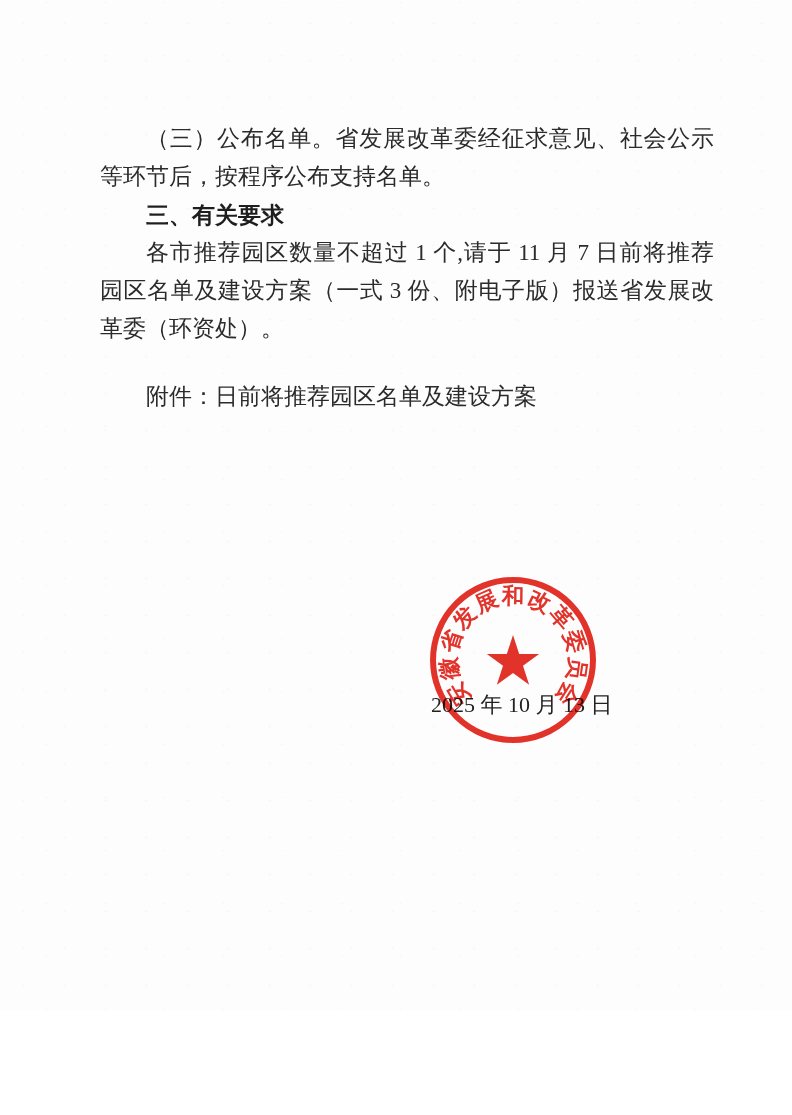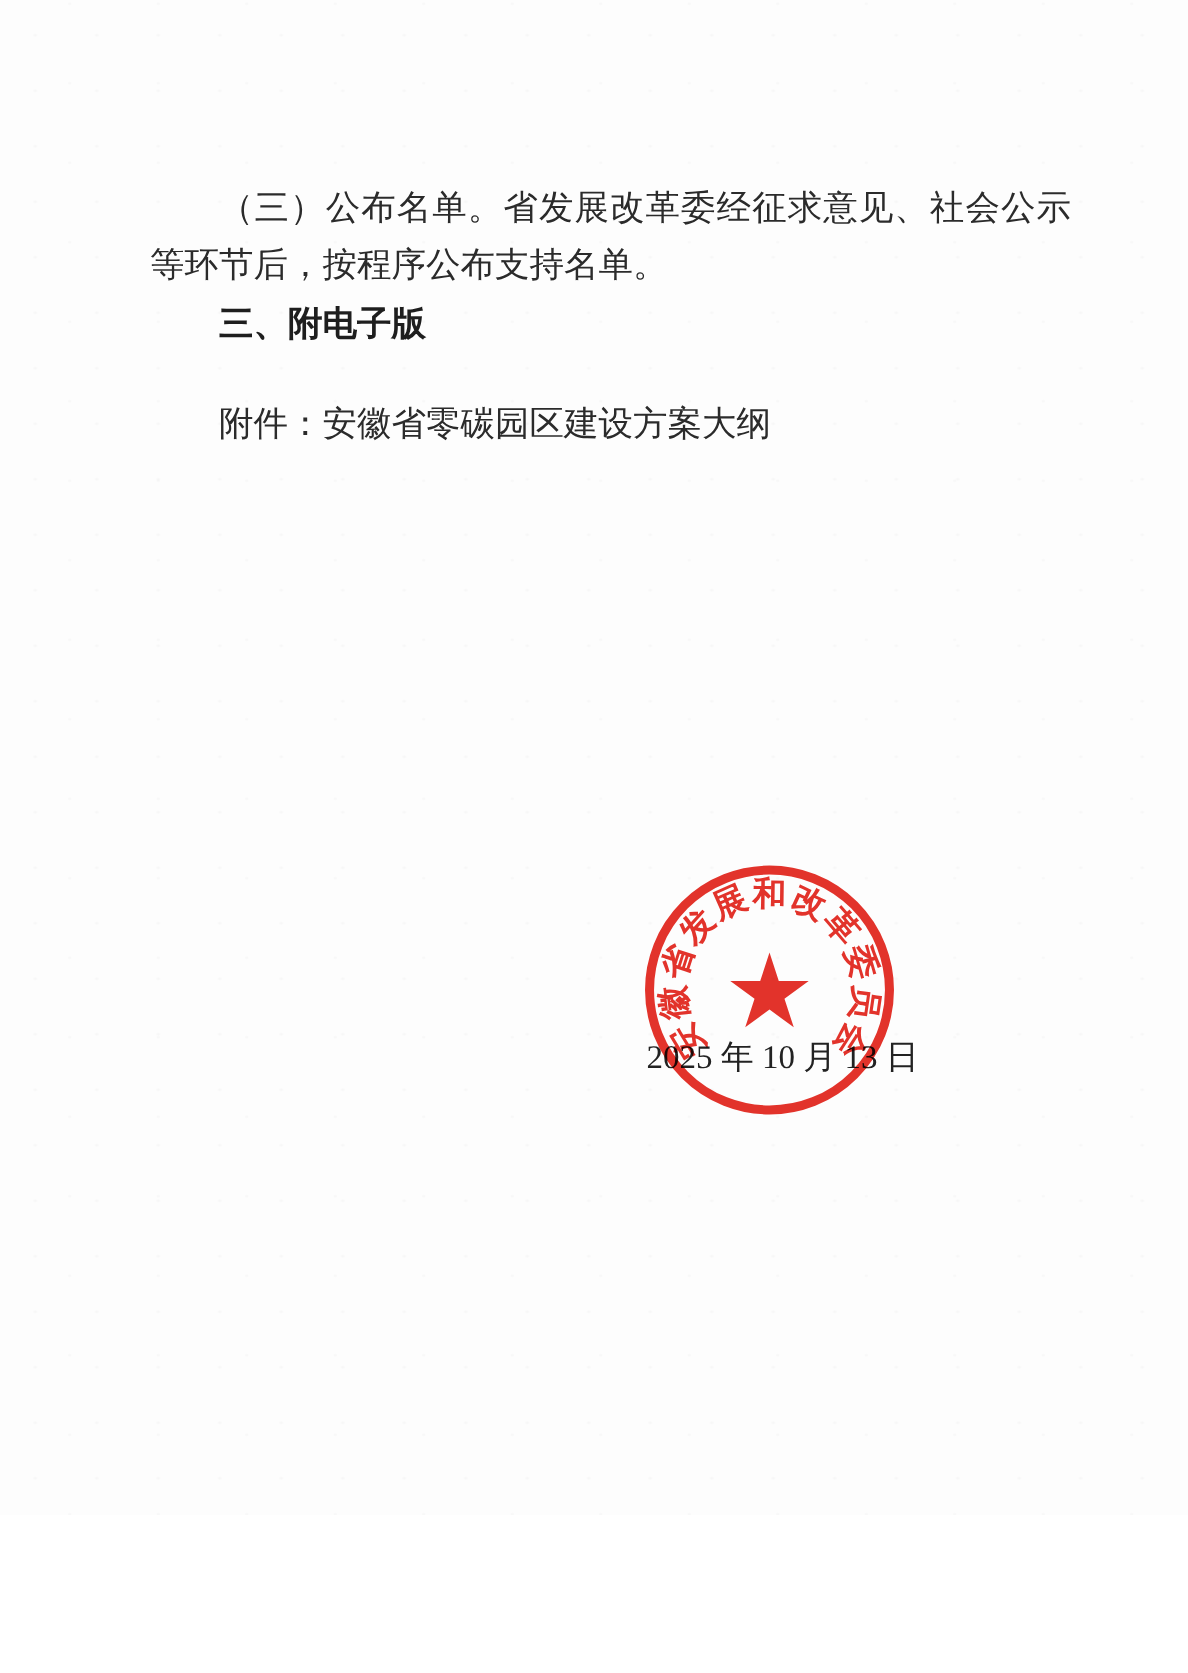--- a/index.html
+++ b/index.html
@@ -72,22 +72,23 @@
     white-space: nowrap;
   }
 </style>
 </head>
 <body>
 
 <div class="page">
 
   <div class="content">
     <p>（三）公布名单。省发展改革委经征求意见、社会公示等环节后，按程序公布支持名单。</p>
-    <p class="heading">三、附电子版</p>
-    <p class="attachment">附件：安徽省零碳园区建设方案大纲</p>
+    <p class="heading">三、有关要求</p>
+    <p>各市推荐园区数量不超过 1 个,请于 11 月 7 日前将推荐园区名单及建设方案（一式 3 份、附电子版）报送省发展改革委（环资处）。</p>
+    <p class="attachment">附件：日前将推荐园区名单及建设方案</p>
   </div>
 
   <div class="date-line">2025 年 10 月 13 日</div>
 
   <div class="seal-wrap">
     <svg viewBox="0 0 200 200" xmlns="http://www.w3.org/2000/svg">
       <defs>
         <path id="sealArc" d="M 53.3 146.7 A 66 66 0 1 1 146.7 146.7" fill="none"></path>
       </defs>
       <circle cx="100" cy="100" r="93" fill="none" stroke="#e2231a" stroke-width="7"></circle>

